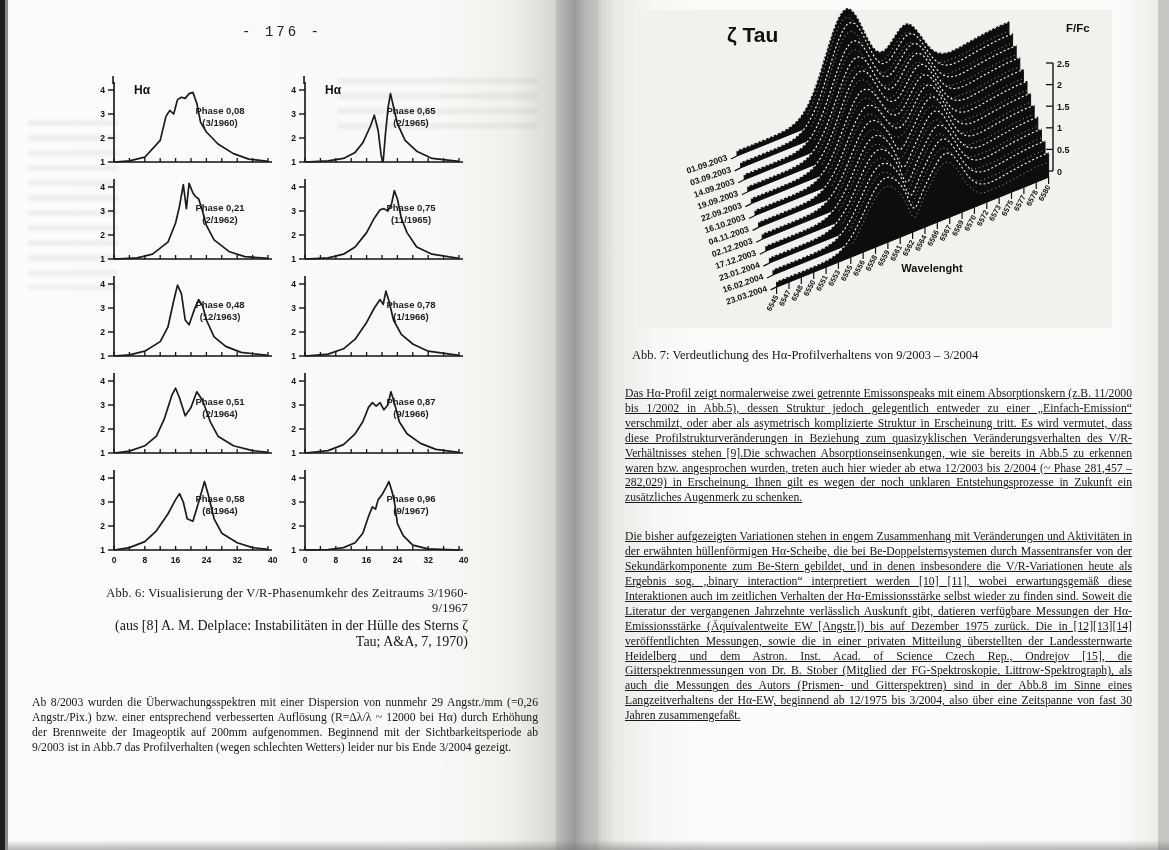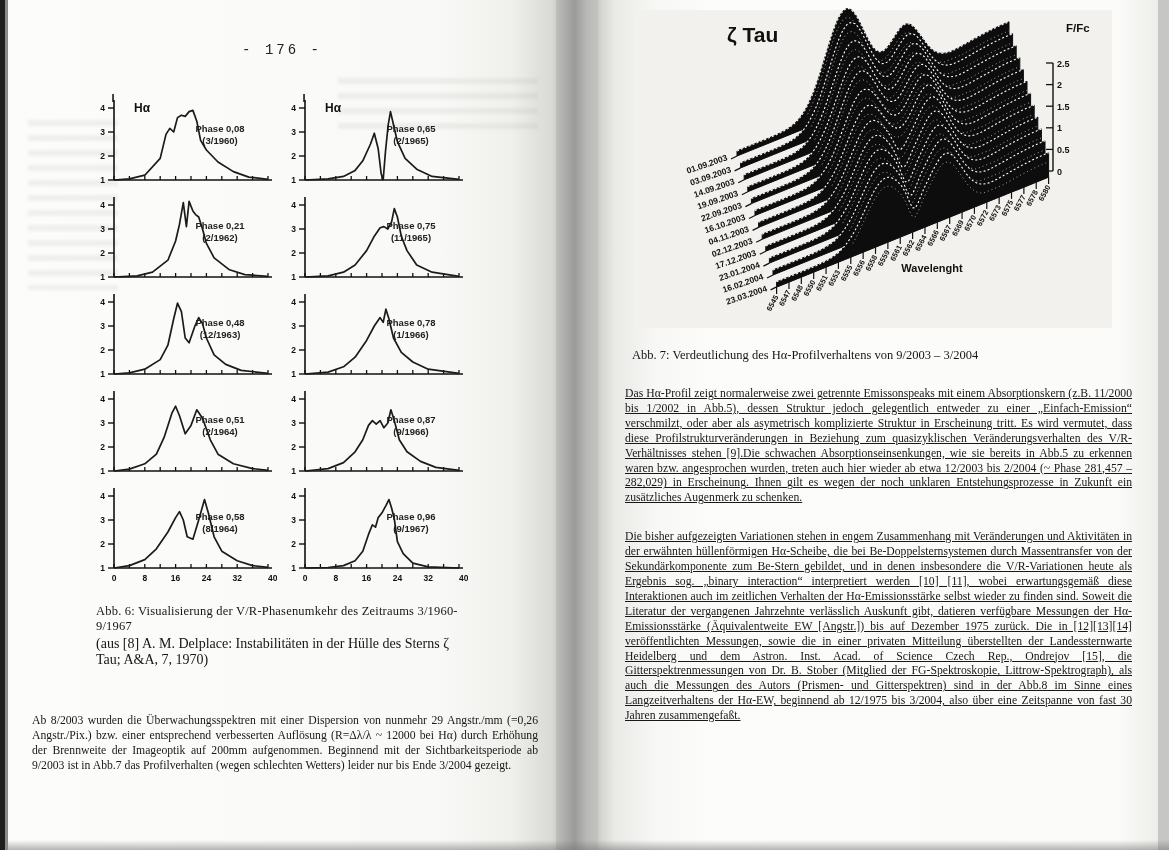--- a/index.html
+++ b/index.html
@@ -11,25 +11,25 @@
   .page-left{left:8px;width:548px;
      background:linear-gradient(to right,#fcfcfa 0%,#f9f9f7 78%,#efefec 92%,#d9d9d6 99%);}
   .page-right{left:598px;width:560px;
      background:linear-gradient(to right,#cfcfcc 0%,#e9e9e6 3%,#f7f7f5 10%,#fcfcfa 20%,#fbfbf9 93%,#ededea 100%);}
   .fold{position:absolute;left:552px;top:0;width:50px;height:850px;z-index:2;
      background:linear-gradient(to right,rgba(120,120,118,0) 0%,rgba(120,120,118,.55) 45%,rgba(160,160,158,.35) 70%,rgba(200,200,198,0) 100%);}
   .bottom-shade{position:absolute;left:0;bottom:0;width:1169px;height:10px;
      background:linear-gradient(to bottom,rgba(110,110,108,0),rgba(110,110,108,.5));z-index:8;}
   .ghost{position:absolute;filter:blur(1.5px);opacity:.5;z-index:1;
      background:repeating-linear-gradient(to bottom,rgba(165,165,162,.30) 0 6px,rgba(255,255,255,0) 6px 15px);}
-  .pagenum{text-align:center;padding-top:42px;font-size:14px;letter-spacing:3px;
+  .pagenum{text-align:center;padding-top:24px;font-size:14px;letter-spacing:3px;
      font-family:"Liberation Mono","DejaVu Sans Mono",monospace;color:#222;}
   .fig6-wrap{margin:34px 0 0 88px;width:372px;position:relative;z-index:3;}
   .fig6-grid{display:grid;grid-template-columns:181px 181px;column-gap:10px;row-gap:0px;}
-  .fig6-caption{margin-top:12px;text-align:left;font-size:12.5px;color:#151515;}
+  .fig6-caption{margin-top:12px;text-align:right;font-size:12.5px;color:#151515;}
   .fig6-caption .cap1{letter-spacing:.2px;}
   .fig6-caption .cap2{font-size:14px;margin-top:2px;}
   .bodytext{margin:46px 18px 0 24px;font-size:11.7px;line-height:14.9px;
      text-align:justify;color:#181818;position:relative;z-index:3;}
   .bodytext.right{margin:24px 26px 0 27px;text-decoration:underline;}
   .para2{margin-top:15px;}
   .fig7-wrap{margin:8px 12px 0 34px;position:relative;z-index:3;}
   .fig7-caption{margin-top:6px;font-size:12.5px;color:#151515;}
   svg text{font-family:"Liberation Sans","DejaVu Sans",sans-serif;}
 </style>

